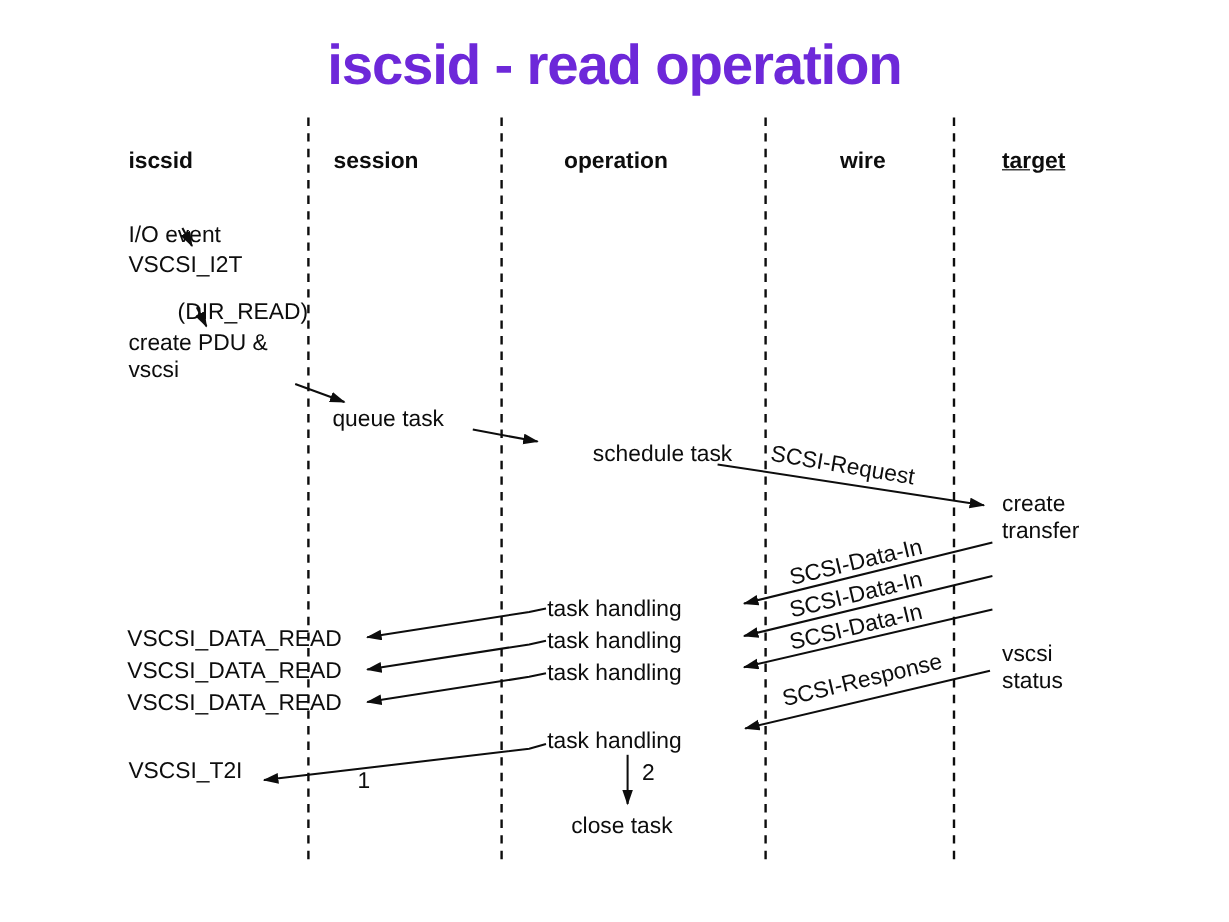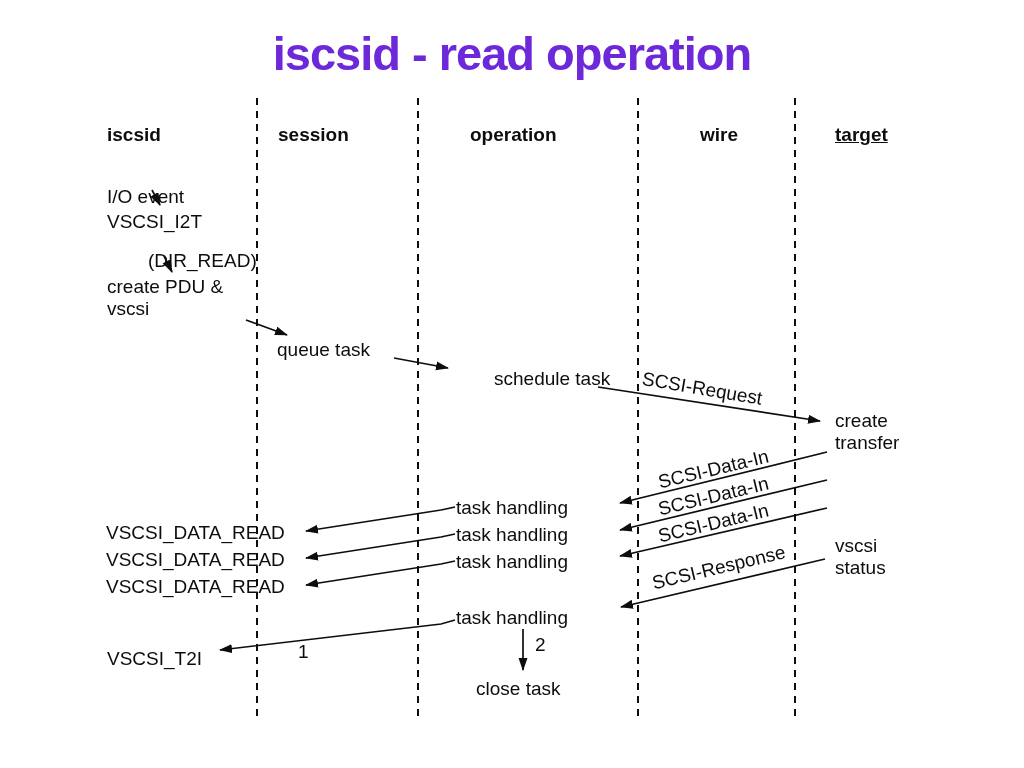--- a/index.html
+++ b/index.html
@@ -95,18 +95,18 @@
 
   <div class="lbl" style="left:456px; top:497px;">task handling</div>
   <div class="lbl" style="left:456px; top:524px;">task handling</div>
   <div class="lbl" style="left:456px; top:551px;">task handling</div>
   <div class="lbl" style="left:456px; top:607px;">task handling</div>
 
   <div class="lbl" style="left:106px; top:522px;">VSCSI_DATA_READ</div>
   <div class="lbl" style="left:106px; top:549px;">VSCSI_DATA_READ</div>
   <div class="lbl" style="left:106px; top:576px;">VSCSI_DATA_READ</div>
 
-  <div class="lbl" style="left:107px; top:648px;">VSCSI_T2I</div>
+  <div class="lbl" style="left:107px; top:632px;">VSCSI_T2I</div>
   <div class="lbl" style="left:298px; top:641px;">1</div>
   <div class="lbl" style="left:535px; top:634px;">2</div>
   <div class="lbl" style="left:476px; top:678px;">close task</div>
 
 </div>
 
 </body></html>

